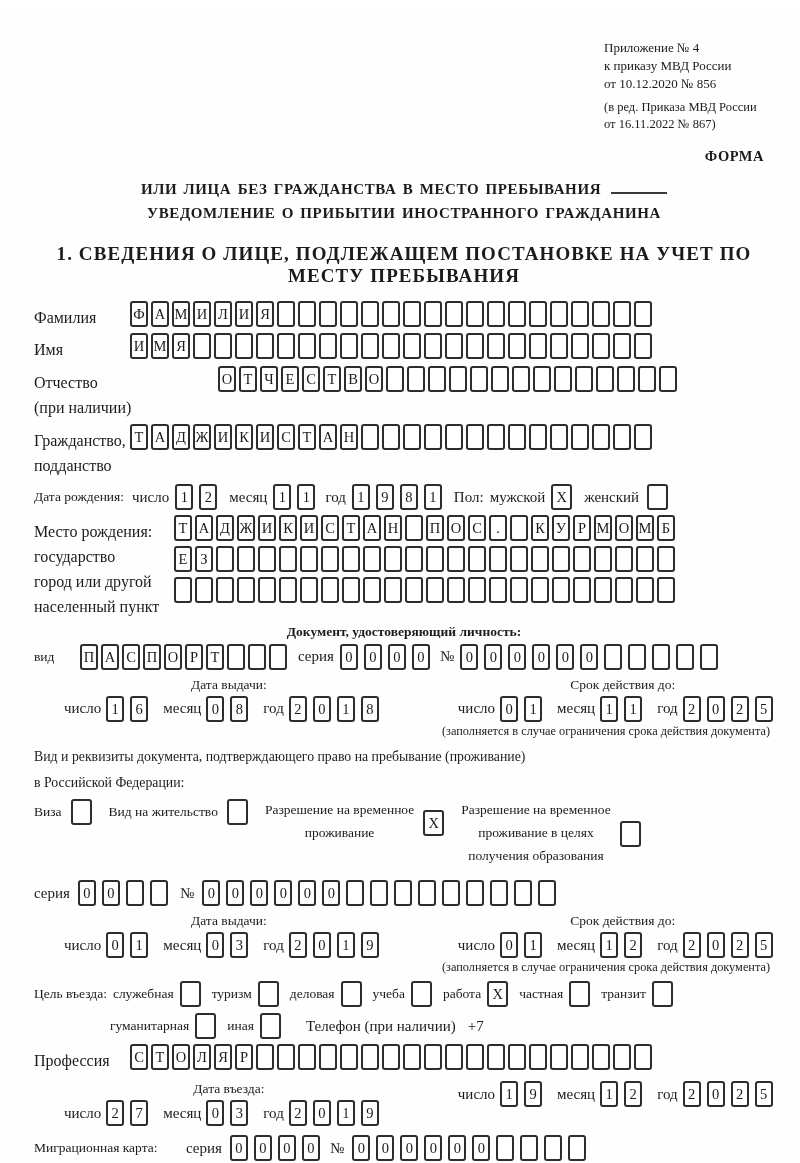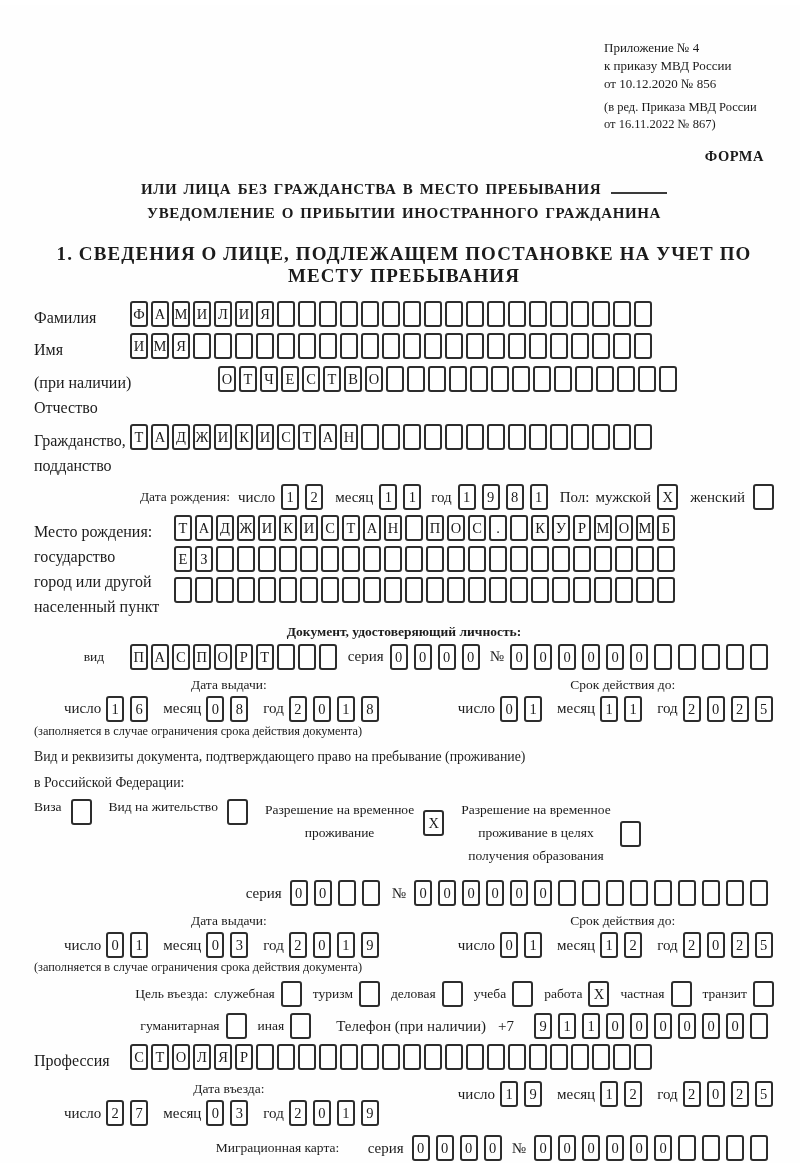--- a/index.html
+++ b/index.html
@@ -29,36 +29,36 @@
     margin-right:3px; text-align:center; font-size:14.5px; line-height:22px; vertical-align:top; background:#fff;
   }
   .sp .cell { margin-right:6px; }
   .chk {
     display:inline-block; width:21px; height:26px; border:2px solid #2d2d2d; border-radius:3px;
     text-align:center; font-size:14.5px; line-height:22px; vertical-align:middle; background:#fff; flex:none;
   }
   .ilbl { font-size:15px; }
   .mr4{margin-right:4px;} .mr6{margin-right:6px;} .mr8{margin-right:8px;} .ml4{margin-left:4px;}
   
-  .inline-row { display:flex; align-items:center; font-size:13.5px; margin:6px 0 5px;justify-content:flex-end; }
+  .inline-row { display:flex; align-items:center; font-size:13.5px; margin:6px 0 5px; }
   
   .center-head { text-align:center; font-weight:bold; font-size:13.5px; margin:4px 0 4px; }
   
   .dates { display:flex; padding-left:30px; margin:7px 0 2px; }
   .dg { text-align:center; }
   .dg2 { margin-left:64px; }
   .dg-head { font-size:13.5px; margin-bottom:3px; }
   .dg-row { display:flex; align-items:center; font-size:13.5px; }
   .dg-row .ilbl { margin-right:5px; }
   .dg-row .cells { margin-right:9px; }
-  .note { font-size:12.3px; text-align:left; padding-right:4px; margin-bottom:6px; }
+  .note { font-size:12.3px; text-align:right; padding-right:4px; margin-bottom:6px; }
   .plain { font-size:13.8px; margin:3px 0; line-height:1.7; }
   
   .res-opts { display:flex; align-items:flex-start; font-size:13.5px; margin:5px 0 12px; }
-  .opt { display:flex; align-items:flex-start; margin-right:17px; }
+  .opt { display:flex; align-items:center; margin-right:17px; }
   .opt .opt-label { margin-right:9px; }
   .opt-multi { align-items:center; }
   .opt-multi .chk { margin-top:1px; }
   .opt-lines { display:flex; flex-direction:column; text-align:center; margin-right:9px; line-height:1.7; }
   
   .popt { display:inline-flex; align-items:center; margin-right:11px; }
   .popt .opt-label { margin-right:6px; }
   .purpose2 { padding-left:76px; }
   .phone-wrap { display:inline-flex; align-items:center; margin-left:14px; }
   .phone-wrap .ilbl { margin-right:12px; }
@@ -96,22 +96,22 @@
     <div class="cells"><span class="cell">Ф</span><span class="cell">А</span><span class="cell">М</span><span class="cell">И</span><span class="cell">Л</span><span class="cell">И</span><span class="cell">Я</span><span class="cell"></span><span class="cell"></span><span class="cell"></span><span class="cell"></span><span class="cell"></span><span class="cell"></span><span class="cell"></span><span class="cell"></span><span class="cell"></span><span class="cell"></span><span class="cell"></span><span class="cell"></span><span class="cell"></span><span class="cell"></span><span class="cell"></span><span class="cell"></span><span class="cell"></span><span class="cell"></span></div>
   </div>
 
   <div class="frow">
     <div class="flabel w96">Имя</div>
     <div class="cells"><span class="cell">И</span><span class="cell">М</span><span class="cell">Я</span><span class="cell"></span><span class="cell"></span><span class="cell"></span><span class="cell"></span><span class="cell"></span><span class="cell"></span><span class="cell"></span><span class="cell"></span><span class="cell"></span><span class="cell"></span><span class="cell"></span><span class="cell"></span><span class="cell"></span><span class="cell"></span><span class="cell"></span><span class="cell"></span><span class="cell"></span><span class="cell"></span><span class="cell"></span><span class="cell"></span><span class="cell"></span><span class="cell"></span></div>
   </div>
 
   <div class="frow">
     <div class="flabel w184">
+      <div>Отчество</div>
       <div>(при наличии)</div>
-      <div>Отчество</div>
     </div>
     <div class="cells"><span class="cell">О</span><span class="cell">Т</span><span class="cell">Ч</span><span class="cell">Е</span><span class="cell">С</span><span class="cell">Т</span><span class="cell">В</span><span class="cell">О</span><span class="cell"></span><span class="cell"></span><span class="cell"></span><span class="cell"></span><span class="cell"></span><span class="cell"></span><span class="cell"></span><span class="cell"></span><span class="cell"></span><span class="cell"></span><span class="cell"></span><span class="cell"></span><span class="cell"></span><span class="cell"></span></div>
   </div>
 
   <div class="frow">
     <div class="flabel w96">
       <div>Гражданство,</div>
       <div>подданство</div>
     </div>
     <div class="cells"><span class="cell">Т</span><span class="cell">А</span><span class="cell">Д</span><span class="cell">Ж</span><span class="cell">И</span><span class="cell">К</span><span class="cell">И</span><span class="cell">С</span><span class="cell">Т</span><span class="cell">А</span><span class="cell">Н</span><span class="cell"></span><span class="cell"></span><span class="cell"></span><span class="cell"></span><span class="cell"></span><span class="cell"></span><span class="cell"></span><span class="cell"></span><span class="cell"></span><span class="cell"></span><span class="cell"></span><span class="cell"></span><span class="cell"></span><span class="cell"></span></div>
@@ -282,21 +282,20 @@
       <span class="opt-label">гуманитарная</span>
       <span class="chk"></span>
     </span>
     <span class="popt">
       <span class="opt-label">иная</span>
       <span class="chk"></span>
     </span>
     <span class="phone-wrap">
       <span class="ilbl">Телефон (при наличии)</span>
       <span class="ilbl">+7</span>
-      <span class="cells sp" style="margin-left:8px;"><span class="cell">9</span><span class="cell">1</span><span class="cell">1</span><span class="cell">0</span><span class="cell">0</span><span class="cell">0</span><span class="cell">0</span><span class="cell">0</span><span class="cell">0</span><span class="cell"></span></span>
     </span>
   </div>
 
   <div class="frow">
     <div class="flabel w96">Профессия</div>
     <div class="cells"><span class="cell">С</span><span class="cell">Т</span><span class="cell">О</span><span class="cell">Л</span><span class="cell">Я</span><span class="cell">Р</span><span class="cell"></span><span class="cell"></span><span class="cell"></span><span class="cell"></span><span class="cell"></span><span class="cell"></span><span class="cell"></span><span class="cell"></span><span class="cell"></span><span class="cell"></span><span class="cell"></span><span class="cell"></span><span class="cell"></span><span class="cell"></span><span class="cell"></span><span class="cell"></span><span class="cell"></span><span class="cell"></span><span class="cell"></span></div>
   </div>
 
   <div class="dates">
     <div class="dg">

